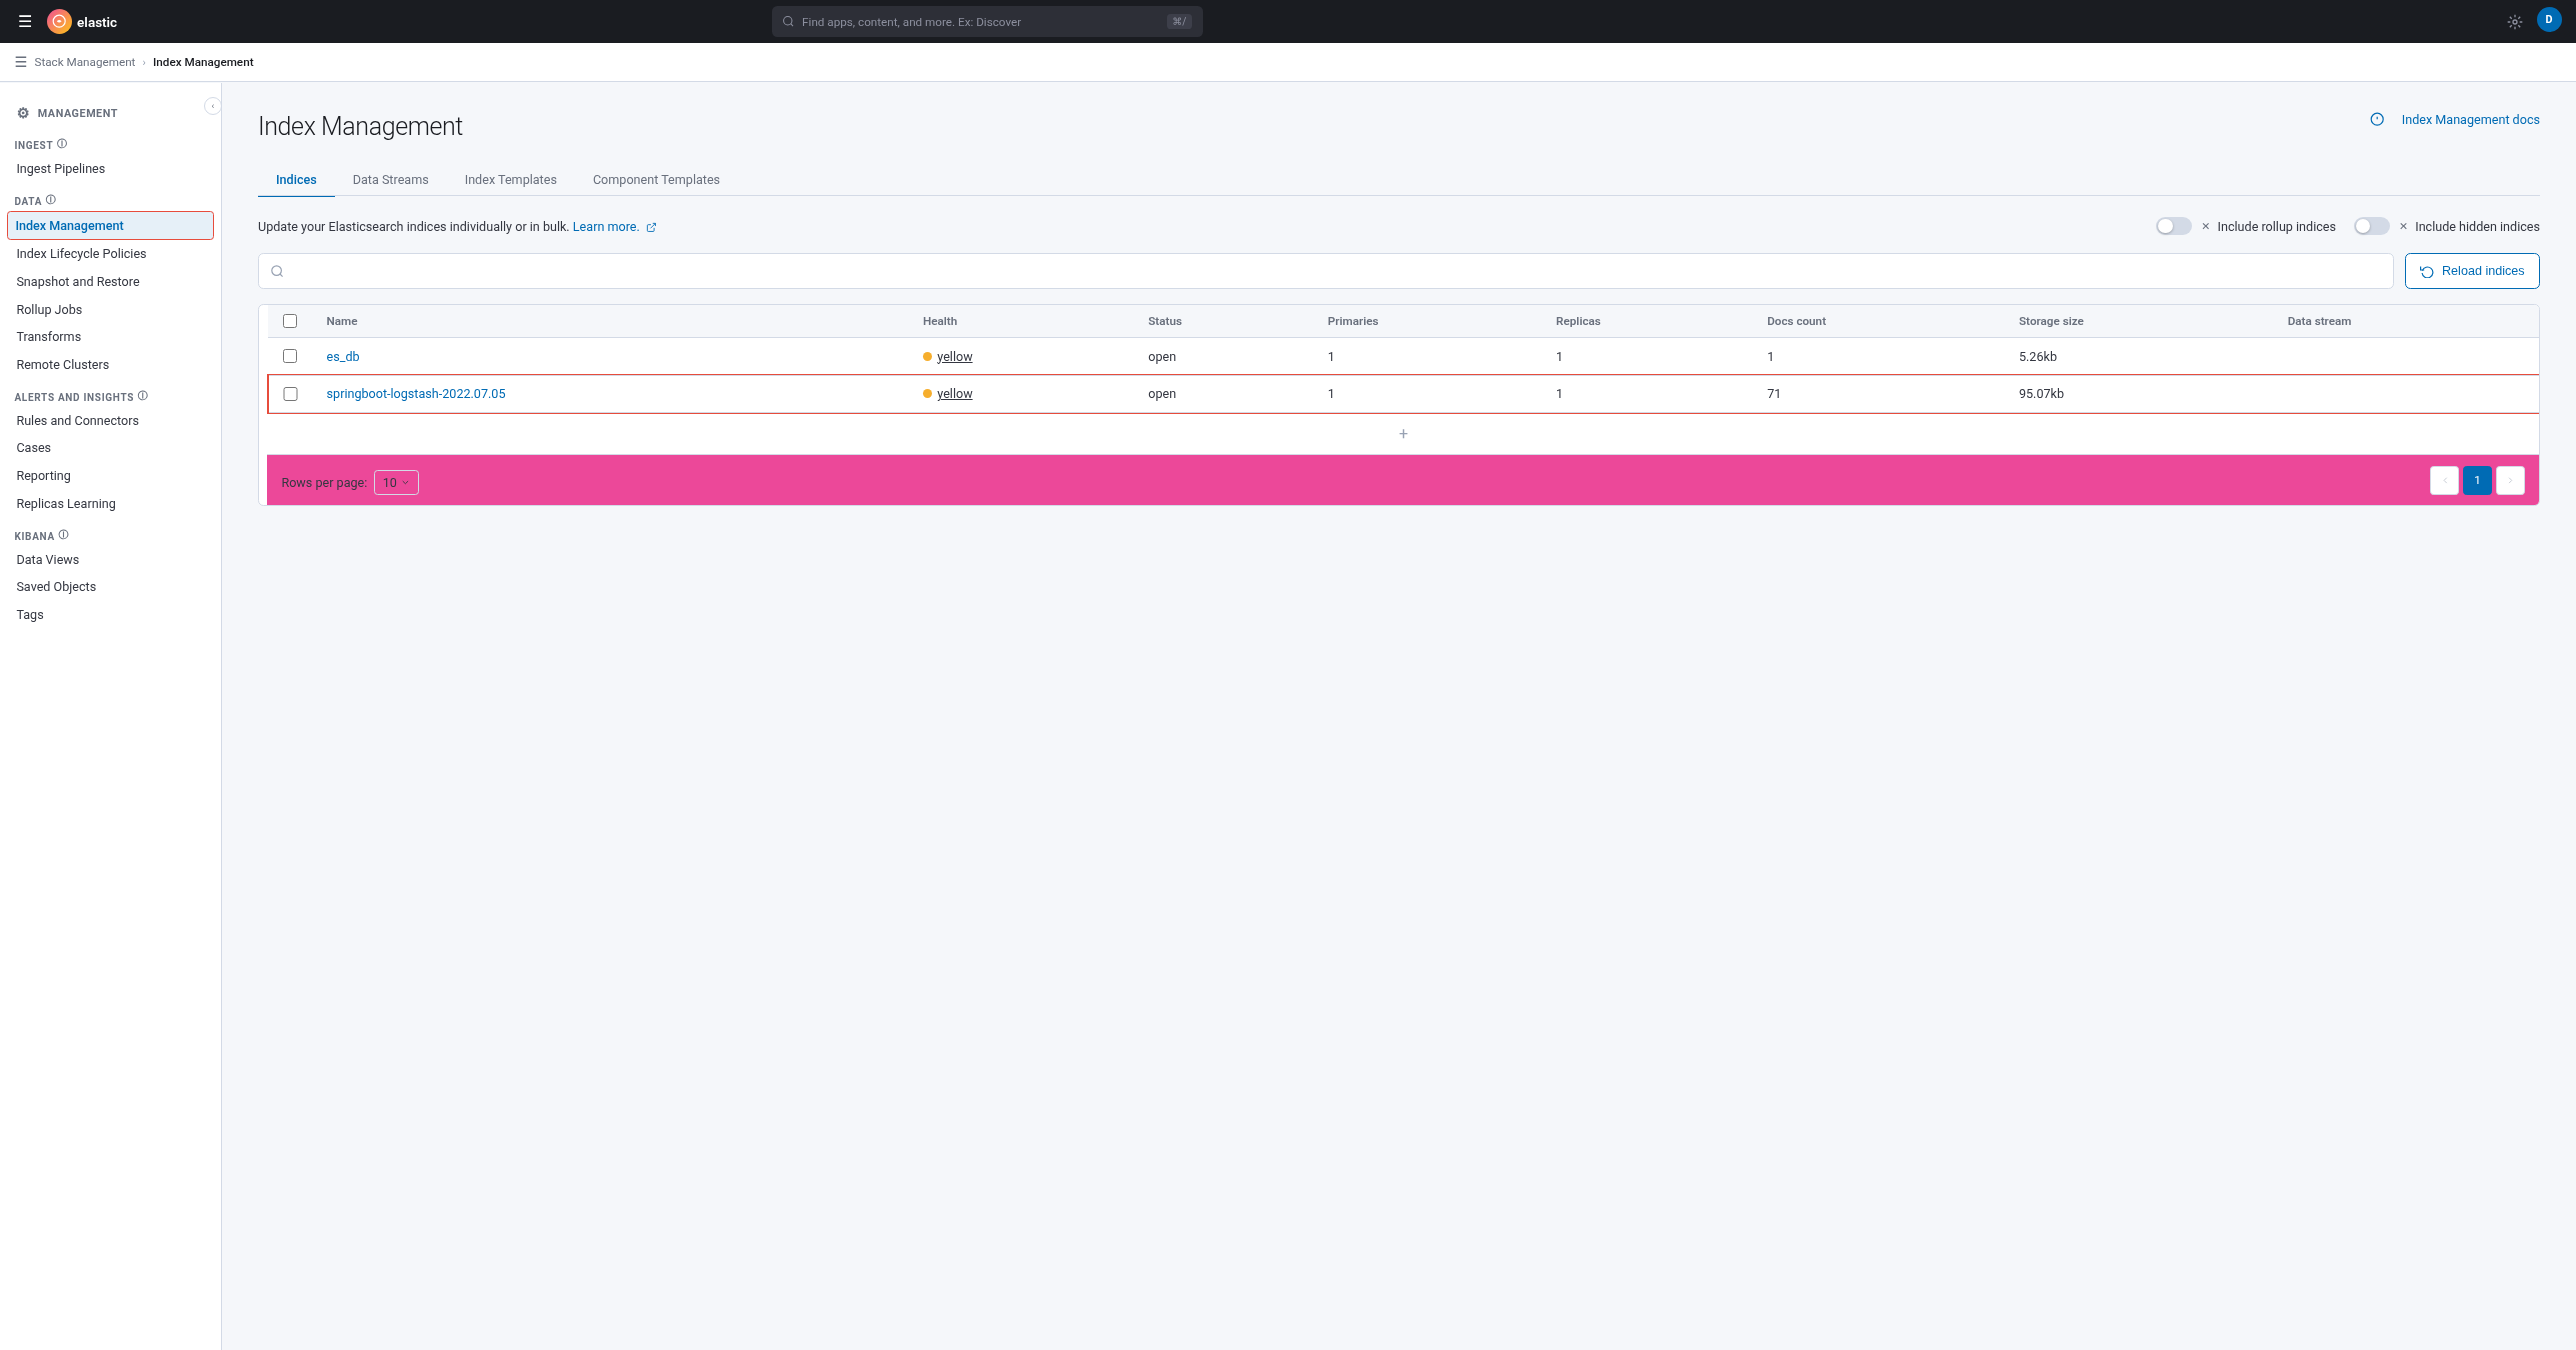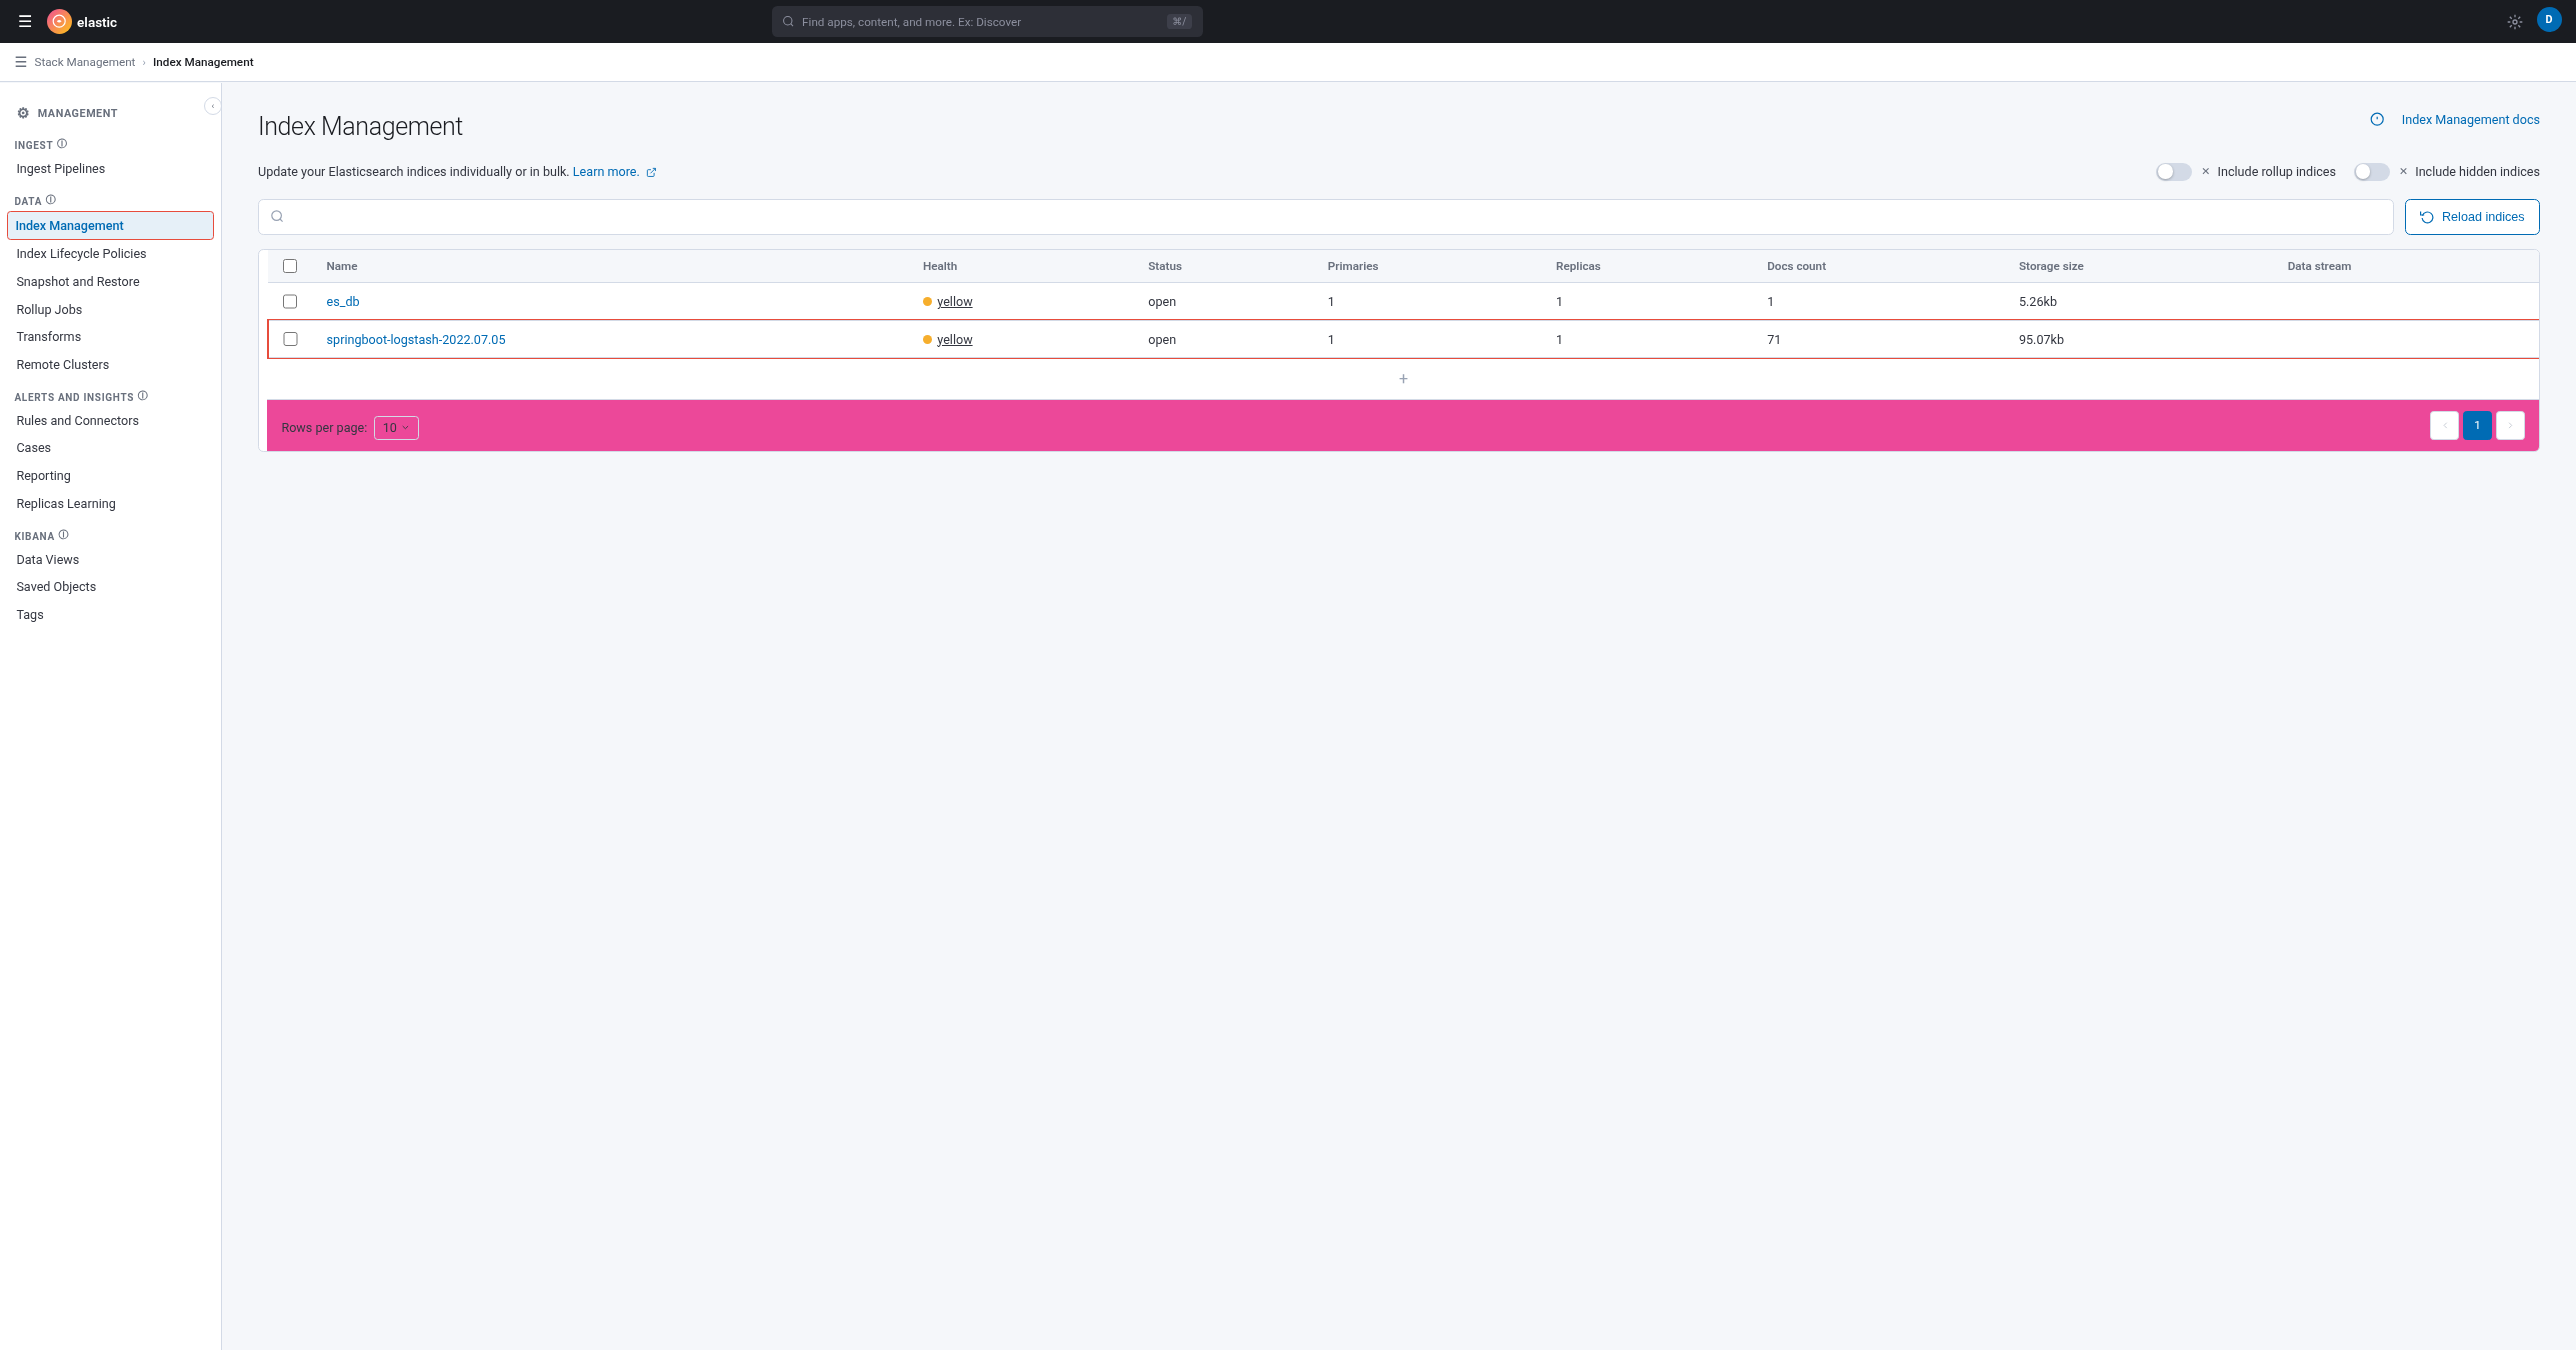--- a/index.html
+++ b/index.html
@@ -527,20 +527,34 @@
       <a class="docs-link">
         <svg width="14.4" height="14.4" viewBox="0 0 24 24" fill="none" stroke="currentColor" stroke-width="2">
             <circle cx="12" cy="12" r="10"></circle>
             <line x1="12" y1="8" x2="12" y2="12"></line>
             <line x1="12" y1="16" x2="12.01" y2="16"></line>
           </svg>
         <span>Index Management docs</span>
       </a>
     </div>
 
+    <div class="tabs">
+      <div class="tab active">
+        <span>Indices</span>
+      </div>
+      <div class="tab">
+        <span>Data Streams</span>
+      </div>
+      <div class="tab">
+        <span>Index Templates</span>
+      </div>
+      <div class="tab">
+        <span>Component Templates</span>
+      </div>
+    </div>
 
     <div class="description-row">
       <p class="description-text">
         <span>Update your Elasticsearch indices individually or in bulk.</span>
         <a>
           <span>Learn more.</span>
           <svg width="10.8" height="10.8" viewBox="0 0 24 24" fill="none" stroke="currentColor" stroke-width="2" style="display:inline;vertical-align:middle;margin-left:2.7px">
               <path d="M18 13v6a2 2 0 0 1-2 2H5a2 2 0 0 1-2-2V8a2 2 0 0 1 2-2h6"></path>
               <polyline points="15 3 21 3 21 9"></polyline>
               <line x1="10" y1="14" x2="21" y2="3"></line>

